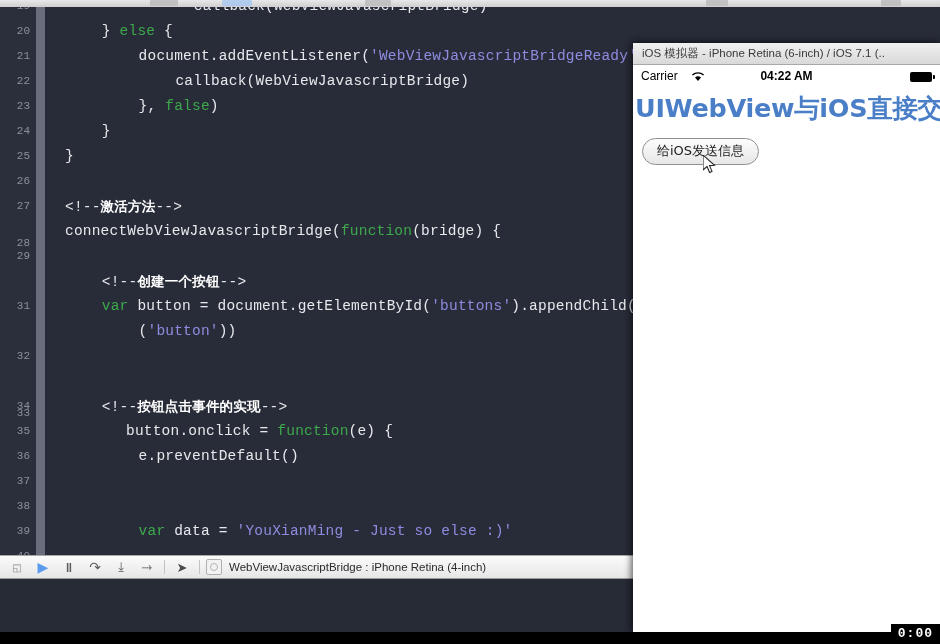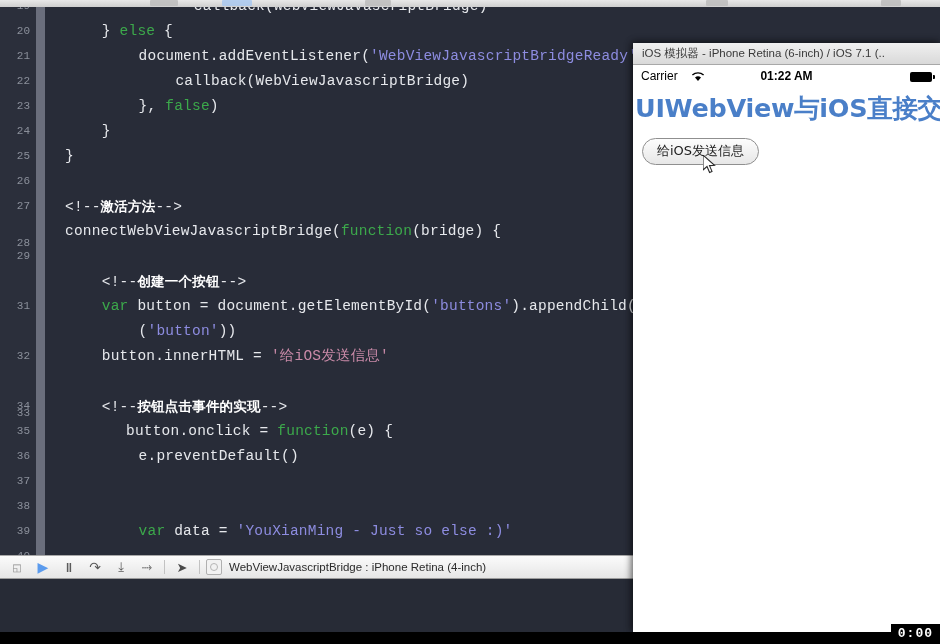--- a/index.html
+++ b/index.html
@@ -333,21 +333,20 @@
         <div class="line" style="top: 87px; padding-left: 93.6px;"><span class="tok-plain">}, </span><span class="tok-kw">false</span><span class="tok-plain">)</span></div>
         <div class="line" style="top: 112px; padding-left: 56.8px;"><span class="tok-plain">}</span></div>
         <div class="line" style="top: 137px; padding-left: 20px;"><span class="tok-plain">}</span></div>
         <div class="line" style="top: 162px; padding-left: 20px;"></div>
         <div class="line" style="top: 187px; padding-left: 20px;"><span class="tok-plain">&lt;!--</span><span class="tok-cn">激活方法</span><span class="tok-plain">--&gt;</span></div>
         <div class="line" style="top: 212px; padding-left: 20px;"><span class="tok-plain">connectWebViewJavascriptBridge(</span><span class="tok-kw">function</span><span class="tok-plain">(bridge) {</span></div>
         <div class="line" style="top: 237px; padding-left: 20px;"></div>
         <div class="line" style="top: 262px; padding-left: 56.8px;"><span class="tok-plain">&lt;!--</span><span class="tok-cn">创建一个按钮</span><span class="tok-plain">--&gt;</span></div>
         <div class="line" style="top: 287px; padding-left: 56.8px;"><span class="tok-kw">var</span><span class="tok-plain"> button = document.getElementById(</span><span class="tok-str">'buttons'</span><span class="tok-plain">).appendChild(document.createElement</span></div>
         <div class="line" style="top: 312px; padding-left: 93.6px;"><span class="tok-plain">(</span><span class="tok-str">'button'</span><span class="tok-plain">))</span></div>
-        <div class="line" style="top: 337px; padding-left: 56.8px;"><span class="tok-plain">button.innerHTML = </span><span class="tok-str-cn">'给iOS发送信息'</span></div>
         <div class="line" style="top: 362px; padding-left: 20px;"></div>
         <div class="line" style="top: 387px; padding-left: 56.8px;"><span class="tok-plain">&lt;!--</span><span class="tok-cn">按钮点击事件的实现</span><span class="tok-plain">--&gt;</span></div>
         <div class="line" style="top: 412px; padding-left: 81px;"><span class="tok-plain">button.onclick = </span><span class="tok-kw">function</span><span class="tok-plain">(e) {</span></div>
         <div class="line" style="top: 437px; padding-left: 93.6px;"><span class="tok-plain">e.preventDefault()</span></div>
         <div class="line" style="top: 462px; padding-left: 20px;"></div>
         <div class="line" style="top: 512px; padding-left: 93.6px;"><span class="tok-kw">var</span><span class="tok-plain"> data = </span><span class="tok-str">'YouXianMing - Just so else :)'</span></div>
         <div class="line" style="top: 537px; padding-left: 20px;"></div>
       </div>
   </div>
 
@@ -374,21 +373,21 @@
     <div id="sim-title">iOS 模拟器 - iPhone Retina (6-inch) / iOS 7.1 (..</div>
   </div>
 
   <div id="sim-screen">
     <div id="sim-statusbar">
       <div id="sb-carrier">Carrier</div>
       <svg id="sb-wifi" viewBox="0 0 16 13">
         <path d="M8 12.2 L4.6 8.2 A5.3 5.3 0 0 1 11.4 8.2 Z" fill="#000"></path>
         <path d="M1.6 5.4 A9.5 9.5 0 0 1 14.4 5.4" stroke="#000" stroke-width="1.6" fill="none"></path>
       </svg>
-      <div id="sb-time">01:22 AM</div>
+      <div id="sb-time">04:22 AM</div>
       <div id="sb-battery"></div>
     </div>
 
     <h1 id="page-heading">UIWebView与iOS直接交互</h1>
 
     <div id="buttons-row">
       <span id="send-to-ios-button">给iOS发送信息</span>
     </div>
   </div>
 

